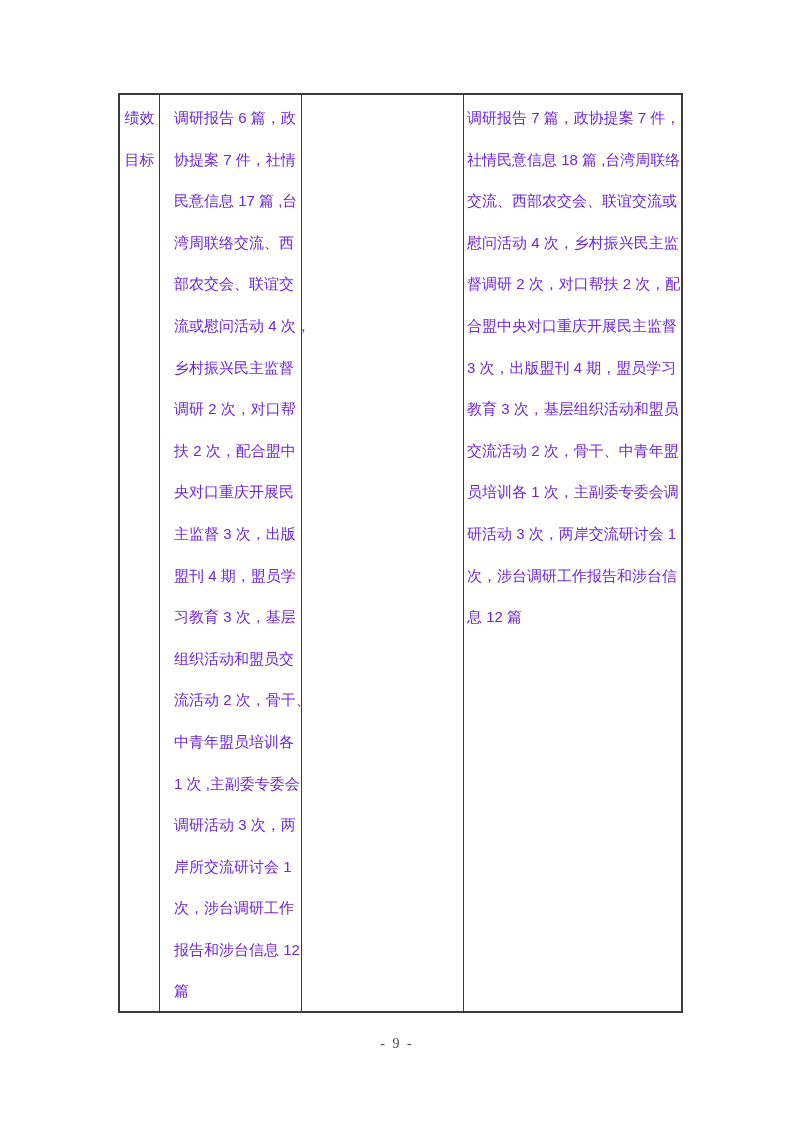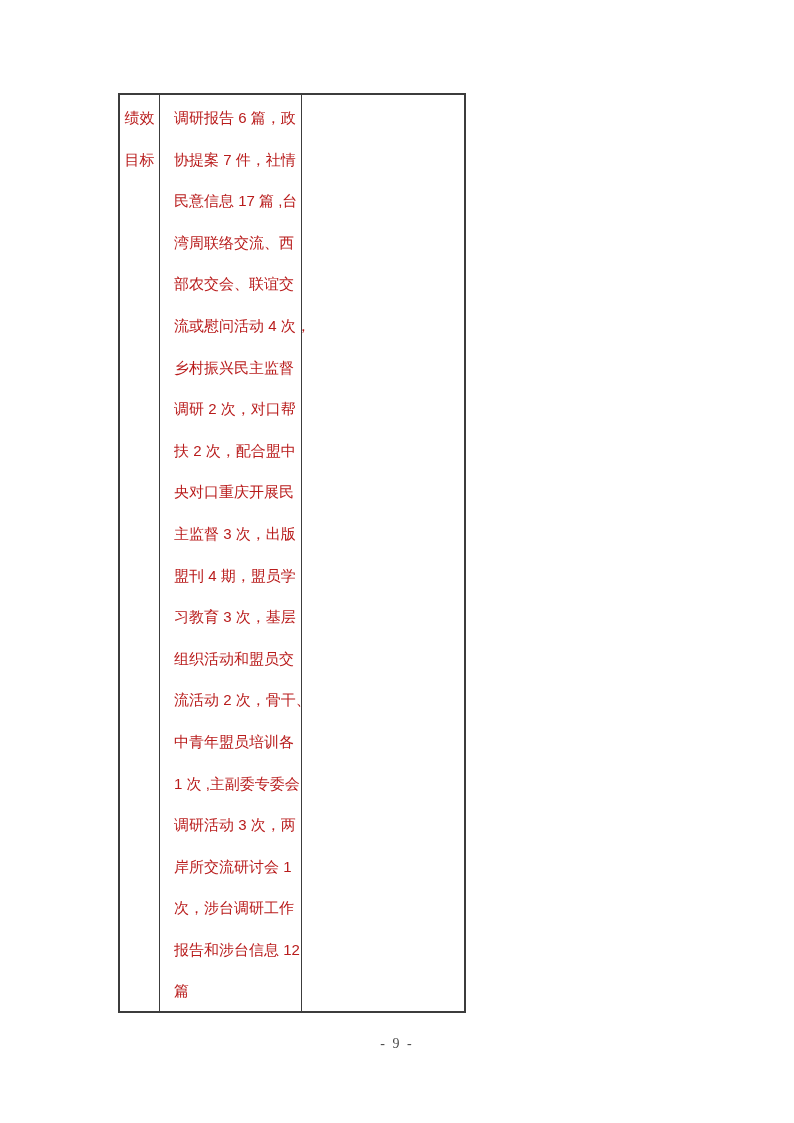--- a/index.html
+++ b/index.html
@@ -28,21 +28,21 @@
     border: 2px solid #3c3c3c;
     background: #ffffff;
   }
   .cell {
     box-sizing: border-box;
     height: 916px;
     border-right: 1.4px solid #3c3c3c;
     padding-top: 2px;
     font-size: 15px;
     line-height: 41.6px;
-    color: #b91c1c;
+    color: #6d28d9;
     white-space: pre;
     overflow: visible;
   }
   .cell:last-child {
     border-right: none;
   }
   .cell-row-label {
     width: 40px;
     text-align: center;
   }
@@ -94,17 +94,30 @@
 组织活动和盟员交
 流活动 2 次，骨干、
 中青年盟员培训各
 1 次 ,主副委专委会
 调研活动 3 次，两
 岸所交流研讨会 1
 次，涉台调研工作
 报告和涉台信息 12
 篇</div>
     <div class="cell cell-empty-middle"></div>
+    <div class="cell cell-right-target">调研报告 7 篇，政协提案 7 件，
+社情民意信息 18 篇 ,台湾周联络
+交流、西部农交会、联谊交流或
+慰问活动 4 次，乡村振兴民主监
+督调研 2 次，对口帮扶 2 次，配
+合盟中央对口重庆开展民主监督
+3 次，出版盟刊 4 期，盟员学习
+教育 3 次，基层组织活动和盟员
+交流活动 2 次，骨干、中青年盟
+员培训各 1 次，主副委专委会调
+研活动 3 次，两岸交流研讨会 1
+次，涉台调研工作报告和涉台信
+息 12 篇</div>
   </div>
 
   <div class="page-number">- 9 -</div>
 
 </div>
 
 </body></html>

